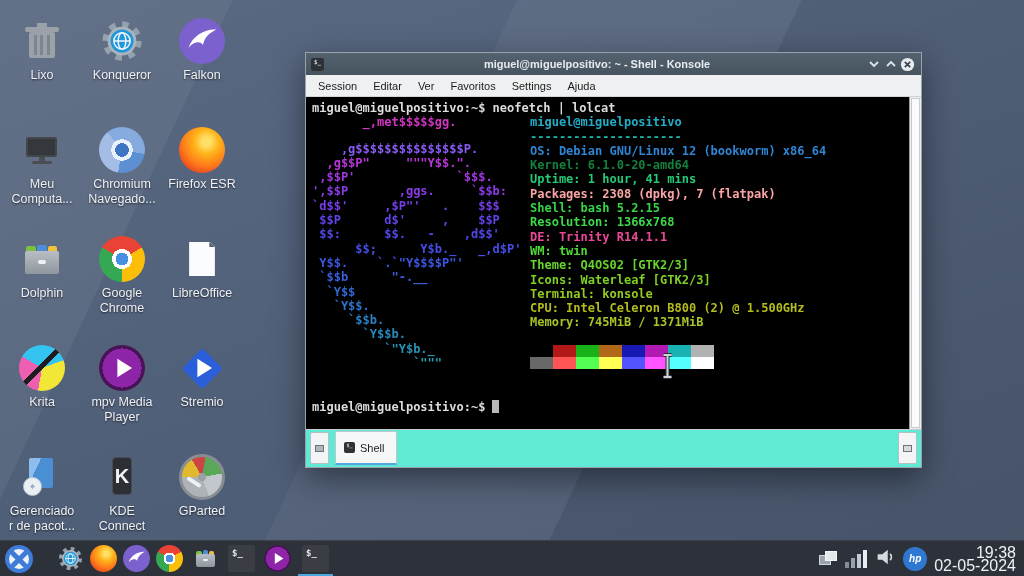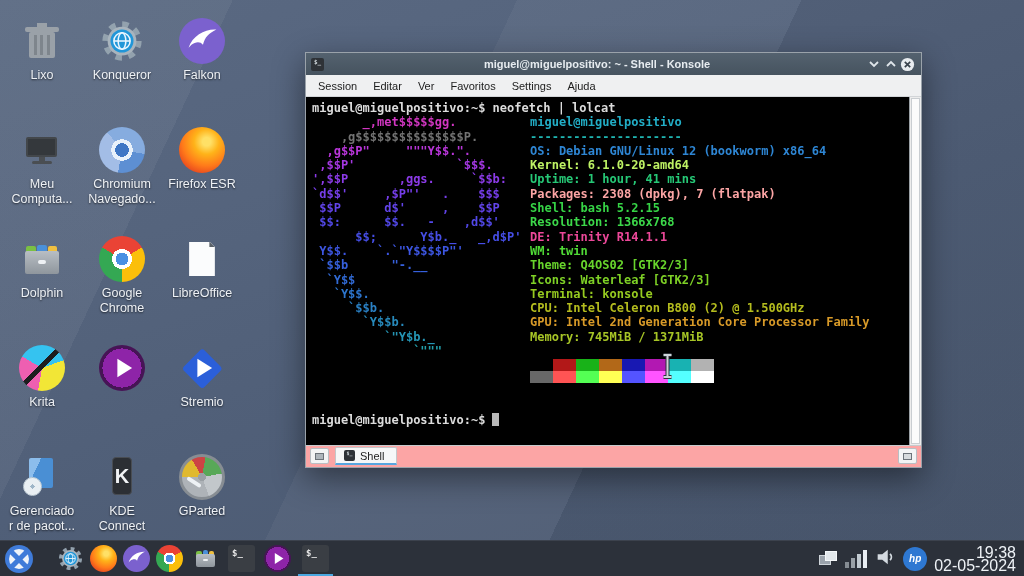--- a/index.html
+++ b/index.html
@@ -83,21 +83,21 @@
   .prompt-line{color:#dcdcdc;}
   .neo{display:flex;}
   .ascii-col{width:218px;flex:none;}
   .blocks{margin-top:15px;}
   .brow{height:12px;font-size:0;white-space:nowrap;}
   .blk{display:inline-block;width:23px;height:12px;}
   .prompt2-row{margin-top:30px;color:#dcdcdc;}
   .curs{display:inline-block;width:7px;height:13px;background:#b9b9b9;margin-left:7px;vertical-align:-2px;}
   .scrollbar{position:absolute;top:0;right:0;bottom:0;width:12px;background:#ececec;border-left:1px solid #9aa0a5;}
   .scroll-thumb{position:absolute;left:1px;right:1px;top:1px;bottom:1px;background:#fbfbfb;border:1px solid #c9cdd1;}
-  .tabbar{height:22px;flex:none;background:#fca5a5;border-top:1px solid #c6cacd;
+  .tabbar{height:38px;flex:none;background:#5eead4;border-top:1px solid #c6cacd;
     display:flex;align-items:stretch;padding:1px 2px 2px 2px;}
   .tabbar-btn{width:19px;margin:1px 2px;border:1px solid #b9bec3;background:#f3f4f5;border-radius:2px;
     display:flex;align-items:center;justify-content:center;cursor:pointer;}
   .mini-win{width:9px;height:7px;background:#aeb5bb;border:1px solid #6c737a;}
   .tab{display:flex;align-items:center;gap:5px;padding:0 12px 0 8px;margin-left:4px;
     background:#f6f7f8;border:1px solid #c3c7ca;border-bottom:2px solid #57a6e0;border-radius:2px 2px 0 0;
     font-size:11px;color:#1d1d1d;cursor:pointer;}
   .tab-ic{width:11px;height:11px;background:#2e3237;border-radius:2px;color:#cfd6db;
     font-family:"DejaVu Sans Mono",monospace;font-size:5px;font-weight:bold;
     display:flex;align-items:flex-start;justify-content:center;}
@@ -230,20 +230,22 @@
         <div class="circ krita"></div>
       </div>
     <div class="dlabel">Krita</div>
   </div>
 
   <div class="dcell">
     <div class="ic">
       <div class="circ mpv"></div>
         <div class="play"></div>
     </div>
+    <div class="dlabel">mpv Media
+Player</div>
   </div>
 
   <div class="dcell">
     <div class="ic">
       <div class="st-dia"></div>
         <div class="play"></div>
     </div>
     <div class="dlabel">Stremio</div>
   </div>
 
@@ -306,21 +308,21 @@
       <span class="menu-item">Ajuda</span>
     </div>
 
   <div class="term">
     <div class="term-inner">
       <div class="tline prompt-line">miguel@miguelpositivo:~$ neofetch | lolcat</div>
       <div class="neo">
         <div class="ascii-col">
 
         <div class="tline" style="color: rgb(210, 54, 194);">       _,met$$$$$gg.</div>
-            <div class="tline" style="color: #737373;">    ,g$$$$$$$$$$$$$$$P.</div>
+            <div class="tline" style="color: #8b5cf6; margin-top: 12px;">    ,g$$$$$$$$$$$$$$$P.</div>
             <div class="tline" style="color: rgb(185, 54, 218);">  ,g$$P"     """Y$$.".</div>
             <div class="tline" style="color: rgb(164, 56, 226);"> ,$$P'              `$$$.</div>
             <div class="tline" style="color: rgb(140, 59, 232);">',$$P       ,ggs.     `$$b:</div>
             <div class="tline" style="color: rgb(118, 62, 234);">`d$$'     ,$P"'   .    $$$</div>
             <div class="tline" style="color: rgb(98, 68, 234);"> $$P      d$'     ,    $$P</div>
             <div class="tline" style="color: rgb(82, 72, 232);"> $$:      $$.   -    ,d$$'</div>
             <div class="tline" style="color: rgb(70, 78, 230); margin-left: 36px;"> $$;      Y$b._   _,d$P'</div>
             <div class="tline" style="color: rgb(61, 86, 226);"> Y$$.    `.`"Y$$$$P"'</div>
             <div class="tline" style="color: rgb(54, 96, 220);"> `$$b      "-.__</div>
             <div class="tline" style="color: rgb(49, 106, 212);">  `Y$$</div>
@@ -329,32 +331,31 @@
             <div class="tline" style="color: rgb(39, 138, 188);">       `Y$$b.</div>
             <div class="tline" style="color: rgb(37, 149, 180);">          `"Y$b._</div>
             <div class="tline" style="color: rgb(35, 160, 172);">              `"""</div>
           </div>
         <div class="info-col">
           <div>
 
           <div class="tline" style="color: rgb(34, 174, 198);">miguel@miguelpositivo</div>
               <div class="tline" style="color: rgb(31, 180, 176);">---------------------</div>
               <div class="tline" style="color: rgb(46, 134, 212);">OS: Debian GNU/Linux 12 (bookworm) x86_64</div>
-              <div class="tline" style="color: #bef264;">Kernel: 6.1.0-20-amd64</div>
+              <div class="tline" style="color: #15803d;">Kernel: 6.1.0-20-amd64</div>
               <div class="tline" style="color: rgb(38, 200, 118);">Uptime: 1 hour, 41 mins</div>
               <div class="tline" style="color: #fca5a5;">Packages: 2308 (dpkg), 7 (flatpak)</div>
               <div class="tline" style="color: rgb(54, 212, 70);">Shell: bash 5.2.15</div>
               <div class="tline" style="color: rgb(60, 216, 74);">Resolution: 1366x768</div>
               <div class="tline" style="color: #ec4899;">DE: Trinity R14.1.1</div>
               <div class="tline" style="color: rgb(80, 218, 54);">WM: twin</div>
               <div class="tline" style="color: rgb(104, 213, 44);">Theme: Q4OS02 [GTK2/3]</div>
               <div class="tline" style="color: rgb(126, 208, 38);">Icons: Waterleaf [GTK2/3]</div>
               <div class="tline" style="color: rgb(150, 202, 32);">Terminal: konsole</div>
               <div class="tline" style="color: rgb(180, 188, 30);">CPU: Intel Celeron B800 (2) @ 1.500GHz</div>
-              <div class="tline" style="color: rgb(216, 154, 40);">GPU: Intel 2nd Generation Core Processor Family</div>
               <div class="tline" style="color: rgb(166, 196, 38);">Memory: 745MiB / 1371MiB</div>
             </div>
           <div class="blocks">
             <div class="brow">
               
             <span class="blk" style="background: rgb(0, 0, 0);"></span><span class="blk" style="background: rgb(178, 24, 24);"></span><span class="blk" style="background: rgb(24, 178, 24);"></span><span class="blk" style="background: rgb(178, 104, 24);"></span><span class="blk" style="background: rgb(24, 24, 178);"></span><span class="blk" style="background: rgb(178, 24, 178);"></span><span class="blk" style="background: rgb(24, 178, 178);"></span><span class="blk" style="background: rgb(178, 178, 178);"></span></div>
             <div class="brow">
               
             <span class="blk" style="background: rgb(104, 104, 104);"></span><span class="blk" style="background: rgb(255, 84, 84);"></span><span class="blk" style="background: rgb(84, 255, 84);"></span><span class="blk" style="background: rgb(255, 255, 84);"></span><span class="blk" style="background: rgb(84, 84, 255);"></span><span class="blk" style="background: rgb(255, 84, 255);"></span><span class="blk" style="background: rgb(84, 255, 255);"></span><span class="blk" style="background: rgb(255, 255, 255);"></span></div>
           </div>

